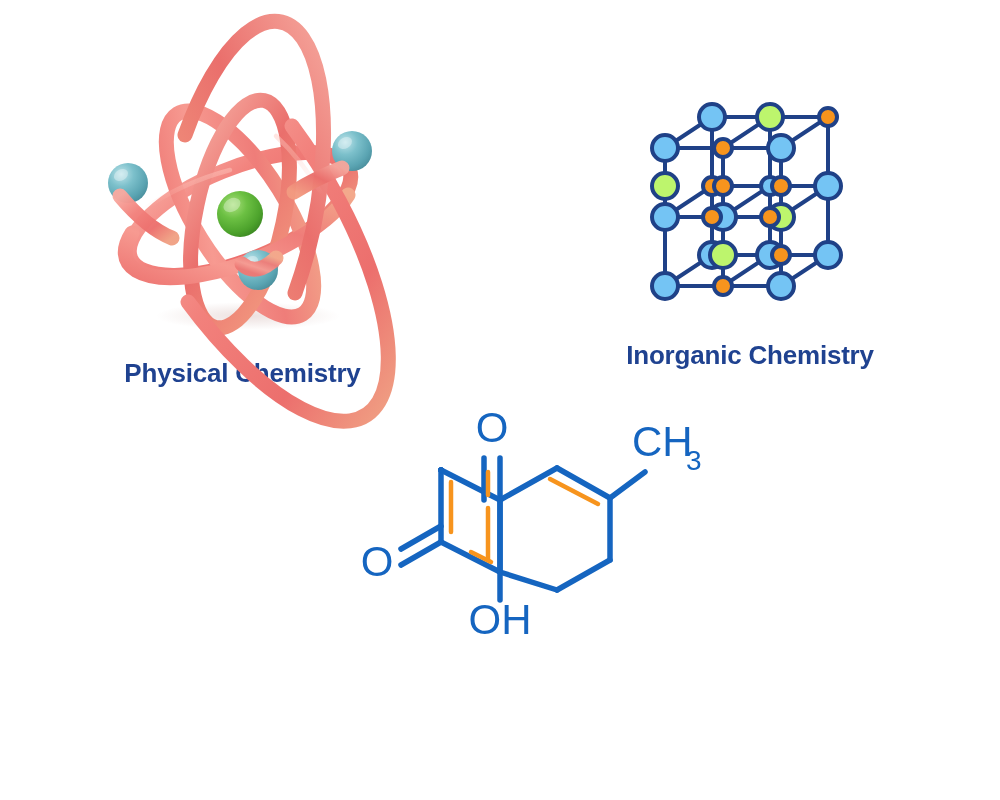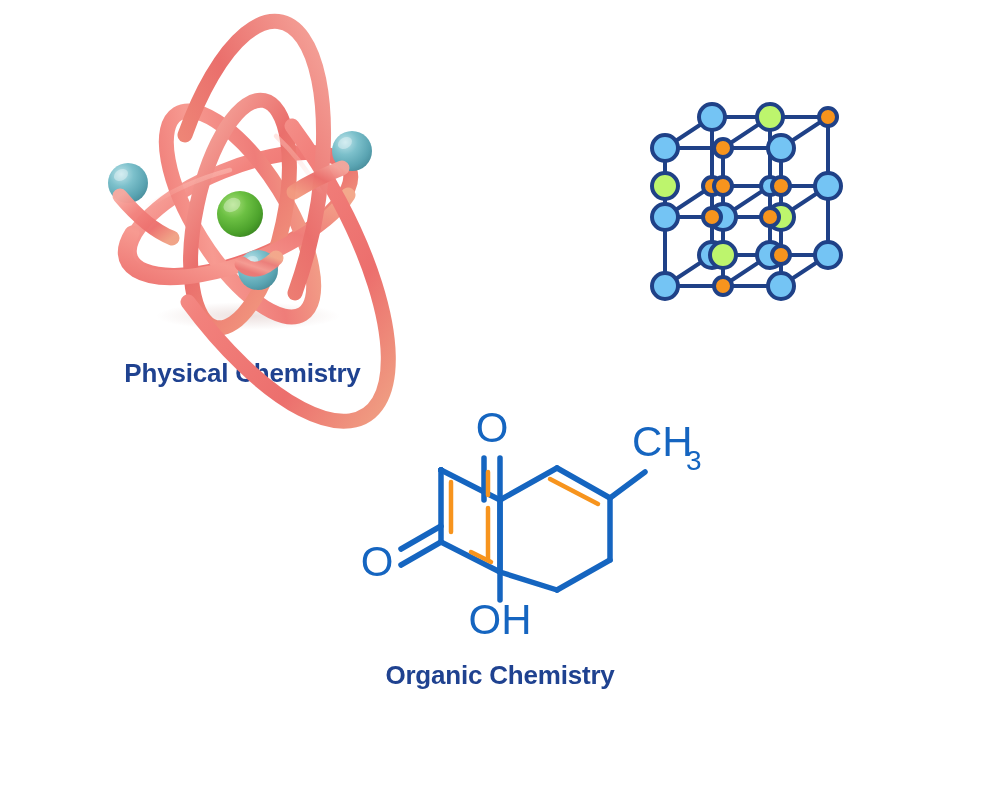--- a/index.html
+++ b/index.html
@@ -200,20 +200,21 @@
           <circle cx="188" cy="17" r="9" fill="#f7941d"></circle>
           <circle cx="141" cy="86" r="9" fill="#f7941d"></circle>
           <circle cx="83" cy="86" r="9" fill="#f7941d"></circle>
           <circle cx="83" cy="186" r="9" fill="#f7941d"></circle>
           <circle cx="72" cy="117" r="9" fill="#f7941d"></circle>
           <circle cx="130" cy="117" r="9" fill="#f7941d"></circle>
           <circle cx="141" cy="155" r="9" fill="#f7941d"></circle>
         </g>
       </svg>
     </div>
+    <div class="branch-label" style="color: rgb(31, 66, 144);">Inorganic Chemistry</div>
   </div>
 
   <div class="branch" id="branch-organic">
     <div class="branch-art">
       <svg width="310" height="240" viewBox="0 0 310 240">
         <g fill="none" stroke="#1565c0" stroke-width="5.5" stroke-linecap="round" stroke-linejoin="round">
 
           <path d="M96,70 L96,142"></path>
           <path d="M96,142 L155,172"></path>
           <path d="M155,172 L155,100"></path>
@@ -254,16 +255,15 @@
 
         <g fill="#1565c0" stroke="none" font-family="Liberation Sans, sans-serif" font-weight="400">
           <text x="147" y="42" font-size="42" text-anchor="middle">O</text>
           <text x="32" y="176" font-size="42" text-anchor="middle">O</text>
           <text x="155" y="234" font-size="42" text-anchor="middle">OH</text>
           <text x="287" y="56" font-size="42" text-anchor="start">CH</text>
           <text x="341" y="70" font-size="28" text-anchor="start">3</text>
         </g>
       </svg>
     </div>
-    <div class="branch-label" style="color: rgb(31, 66, 144);">Organic Chemistry</div>
   </div>
 
 </div>
 
 </body></html>

